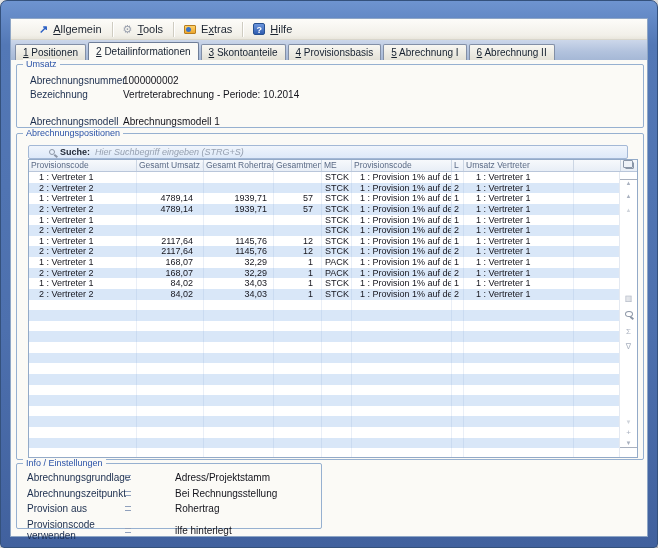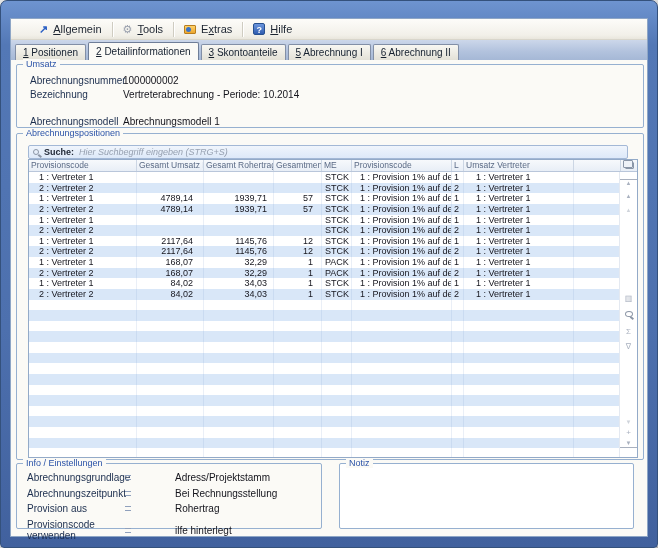--- a/index.html
+++ b/index.html
@@ -80,21 +80,21 @@
   
   .form-row { position:absolute; left:13px; right:10px; display:flex; font-size:10px; }
   .form-label { width:93px; color:#1c2e4e; flex:none; }
   .form-value { color:#14141c; }
 
   
   .searchbar {
     position:absolute; left:11px; top:11px; width:600px; height:14px;
     border:1px solid #a3b8d6; border-radius:2px;
     background:linear-gradient(180deg,#f0f5fc 0%,#dde9f9 100%);
-    display:flex; align-items:center; gap:5px; padding:0 4px;
+    display:flex; align-items:center; gap:5px; padding:0 20px;
   }
   .lupe { width:6px; height:6px; border:1.4px solid #8c96a6; border-radius:50%; position:relative; flex:none; }
   .lupe::after { content:""; position:absolute; width:4px; height:1.5px; background:#8c96a6; left:4px; top:5px; transform:rotate(40deg); }
   .search-label { font-size:9px; font-weight:bold; color:#222a38; }
   .search-input { flex:1; border:none; background:transparent; font-size:9px; font-style:italic; color:#3a4454; outline:none; font-family:"Liberation Sans",sans-serif; }
   .search-input::placeholder { color:#97a1b1; font-style:italic; }
 
   
   .grid { position:absolute; left:11px; top:25px; width:610px; height:299px; border:1px solid #93aac8; background:#fff; }
   .grid-header { position:absolute; left:0; top:0; right:0; height:12px; background:linear-gradient(180deg,#f7f9fc 0%,#e8eef6 100%); border-bottom:1px solid #b9c6da; display:flex; }
@@ -151,20 +151,21 @@
           <span class="help-ic">?</span>
           <span><u>H</u>ilfe</span>
         </div>
       </div>
 
     <div class="tabband">
       <div class="tabs">
           <div class="tab"><u>1</u> Positionen</div>
           <div class="tab active"><u>2</u> Detailinformationen</div>
           <div class="tab"><u>3</u> Skontoanteile</div>
+          <div class="tab"><u>4</u> Provisionsbasis</div>
           <div class="tab"><u>5</u> Abrechnung I</div>
           <div class="tab"><u>6</u> Abrechnung II</div>
         </div>
     </div>
 
     <div class="page">
 
       <div class="groupbox" style="left:5px; top:4px; width:628px; height:64px;">
         <span class="gb-legend">Umsatz</span>
         <div>
@@ -539,20 +540,16 @@
               <span class="info-value">Rohertrag</span>
             </div>
             <div class="info-row" style="top: 55px;">
               <span class="info-label" style="width: 98px;">Provisionscode verwenden</span>
               <span class="eq-icon"></span>
               <span class="info-value">ilfe hinterlegt</span>
             </div>
           </div>
       </div>
 
-      <div class="groupbox notiz-box" style="left:328px; top:403px; width:295px; height:66px;">
-        <span class="gb-legend" style="background:#fbfaf6;">Notiz</span>
-        <div style="position:absolute;inset:1px;"></div>
-      </div>
 
     </div>
   </div>
 </div>
 
 </body></html>

